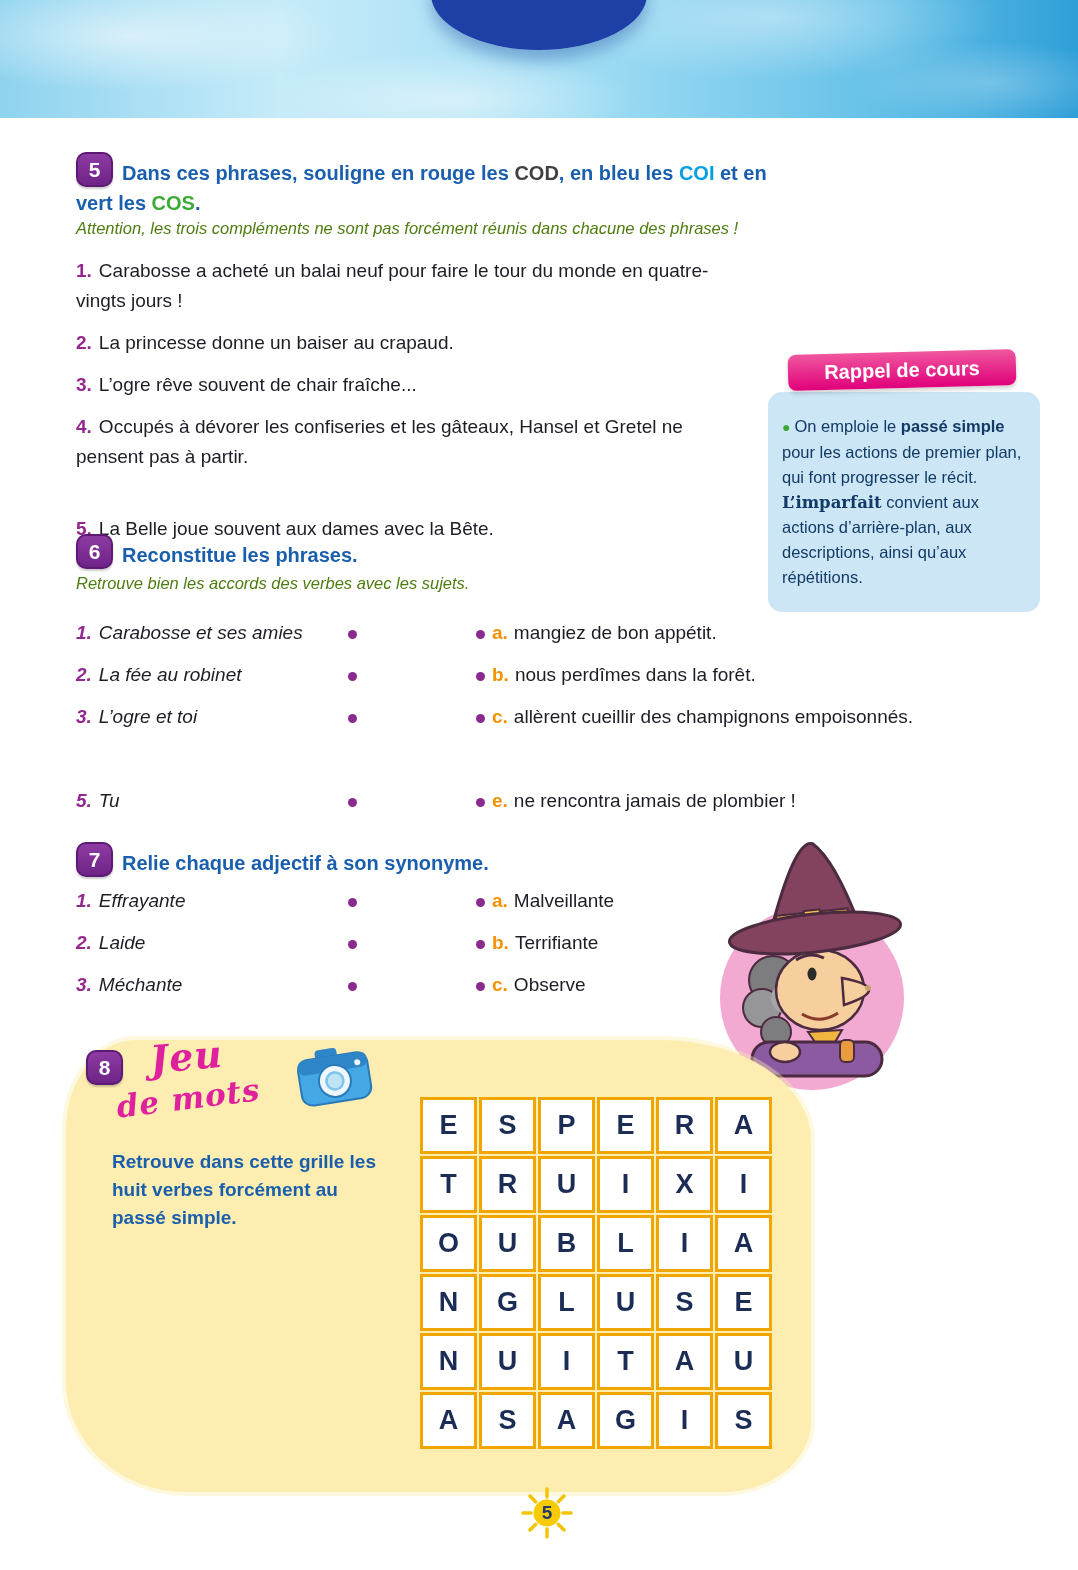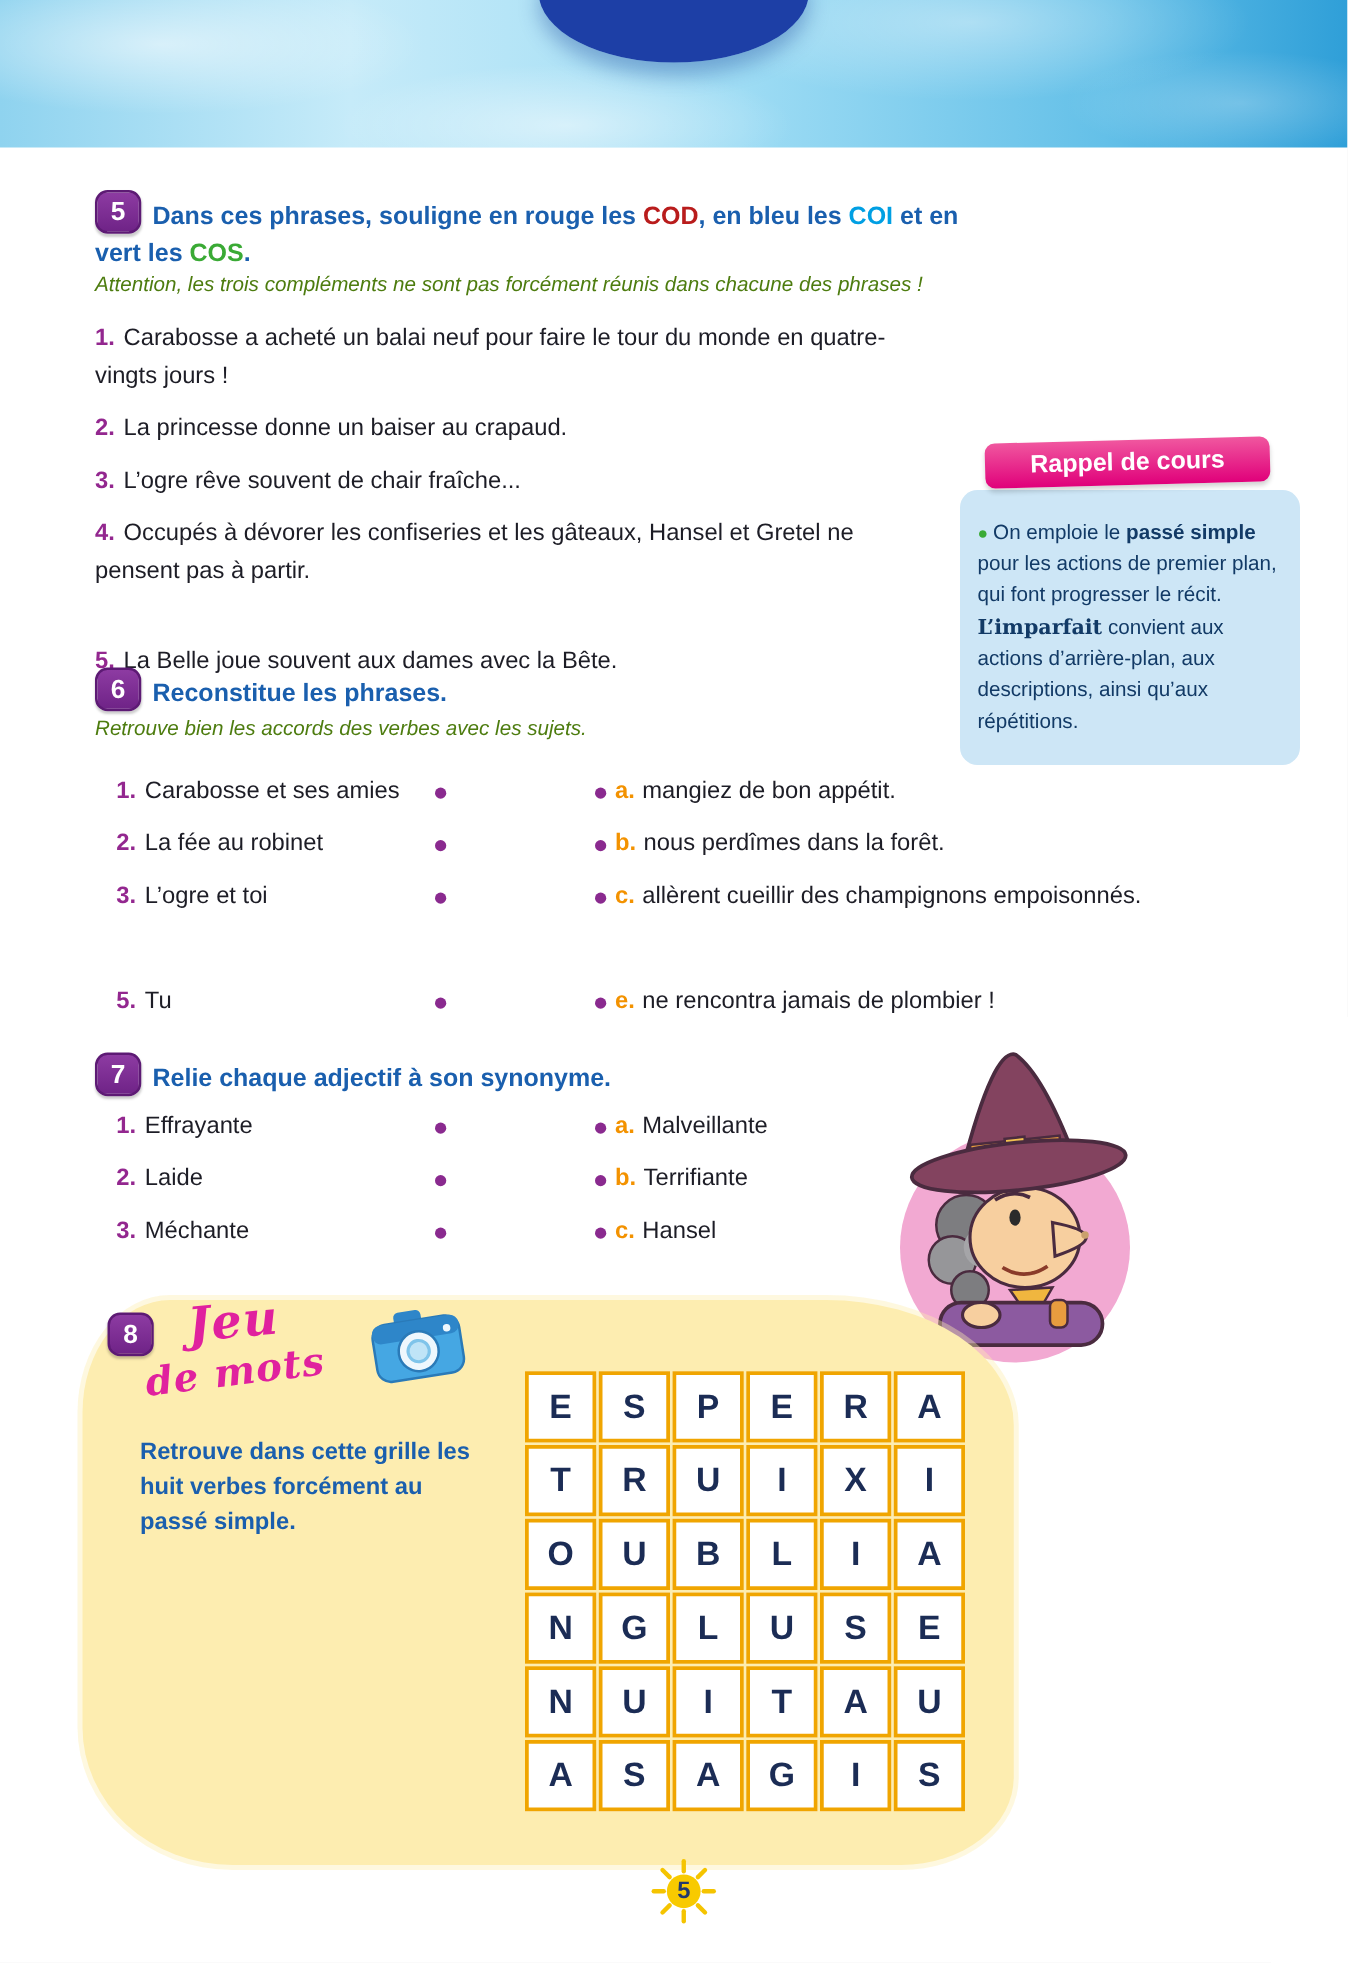--- a/index.html
+++ b/index.html
@@ -21,24 +21,24 @@
 
   
   .badge { position:absolute; width:37px; height:35px; background:linear-gradient(180deg,#8d3ba2,#6f2387);
     border:2px solid #5d1a74; border-radius:10px; color:#fff; font-weight:bold; font-size:21px;
     display:flex; align-items:center; justify-content:center; box-shadow:0 2px 2px rgba(0,0,0,0.2); }
   .ex-title { position:absolute; color:#1a5fae; font-weight:bold; font-size:20px; line-height:30px; }
   .note { position:absolute; font-style:italic; font-size:16.5px; color:#4d7c0f; }
   .item { position:absolute; font-size:19px; line-height:30px; color:#1d1d26; }
   .pnum { color:#93278f; font-weight:bold; margin-right:7px; }
   .lett { color:#f39200; font-weight:bold; margin-right:6px; }
-  .cod { color:#b91c1c; } .coi { color:#009fe3; } .cos { color:#3aaa35; }
+  .cod { color:#404040; } .coi { color:#009fe3; } .cos { color:#3aaa35; }
 
   .mrow { position:absolute; left:0; width:1078px; height:30px; font-size:19px; color:#1d1d26; }
-  .mrow .left  { position:absolute; left:93px; white-space:nowrap; }
+  .mrow .left  { position:absolute; left:76px; white-space:nowrap;font-style:italic; }
   .mrow .right { position:absolute; left:492px; white-space:nowrap; }
   .dot { position:absolute; top:8px; width:9px; height:9px; border-radius:50%; background:#8a2a8f; cursor:pointer; }
   .dotL { left:348px; } .dotR { left:476px; }
 
   
   .rappel-box { position:absolute; left:768px; top:392px; width:272px; height:220px;
     background:#cde6f6; border-radius:14px; padding:22px 14px 12px 14px;
     font-size:16.5px; line-height:25px; color:#123a66; }
   .rappel-box b { font-weight:bold; }
   .rappel-box .imparfait { font-family:"DejaVu Serif", serif; font-weight:bold; }
@@ -137,21 +137,21 @@
   <div class="mrow" style="top:932px;">
     <span class="left"><span class="pnum">2.</span><span>Laide</span></span>
     <span class="dot dotL"></span>
     <span class="dot dotR"></span>
     <span class="right"><span class="lett">b.</span><span>Terrifiante</span></span>
   </div>
   <div class="mrow" style="top:974px;">
     <span class="left"><span class="pnum">3.</span><span>Méchante</span></span>
     <span class="dot dotL"></span>
     <span class="dot dotR"></span>
-    <span class="right"><span class="lett">c.</span><span>Hansel</span></span>
+    <span class="right"><span class="lett">c.</span><span>Observe</span></span>
   </div>
 
   <div class="witch">
     <svg width="250" height="265" viewBox="0 0 250 265">
       <circle cx="122" cy="168" r="92" fill="#f2a9d2"></circle>
 
       <circle cx="83" cy="150" r="24" fill="#7d7d80" stroke="#4a2b3f" stroke-width="2"></circle>
       <circle cx="72" cy="178" r="19" fill="#969699" stroke="#4a2b3f" stroke-width="2"></circle>
       <circle cx="86" cy="202" r="15" fill="#7d7d80" stroke="#4a2b3f" stroke-width="2"></circle>
       <circle cx="97" cy="168" r="16" fill="#a5a5a8"></circle>

